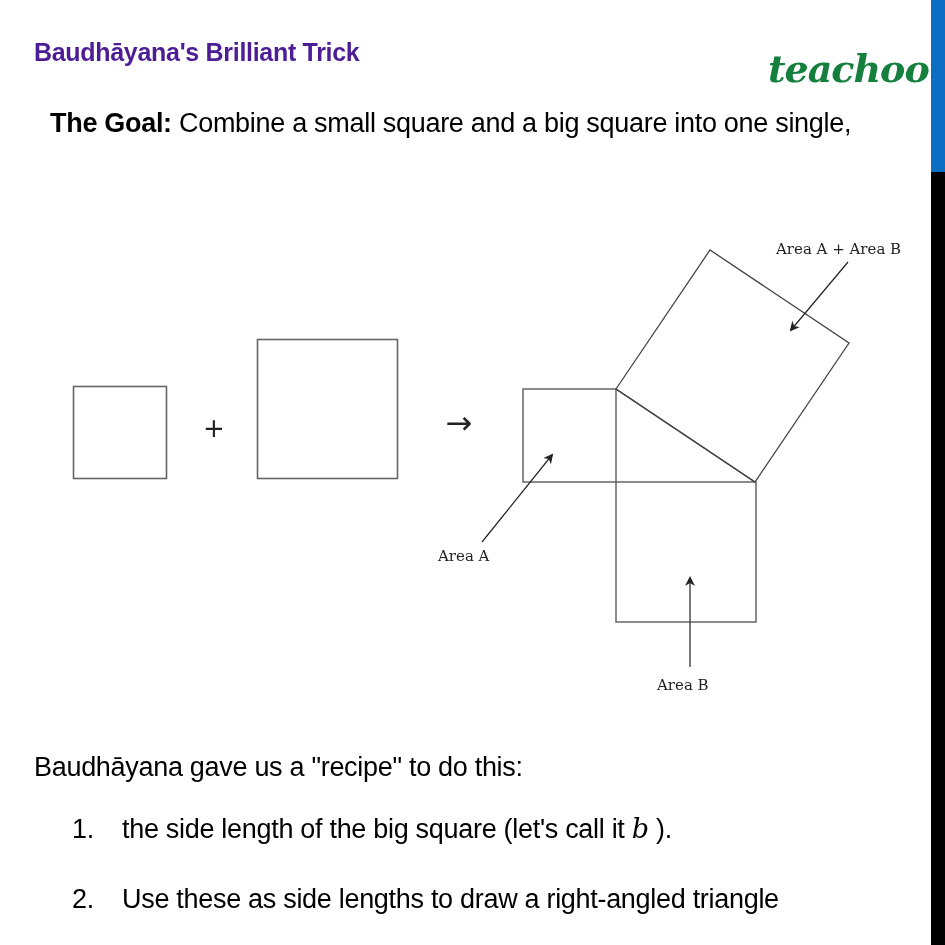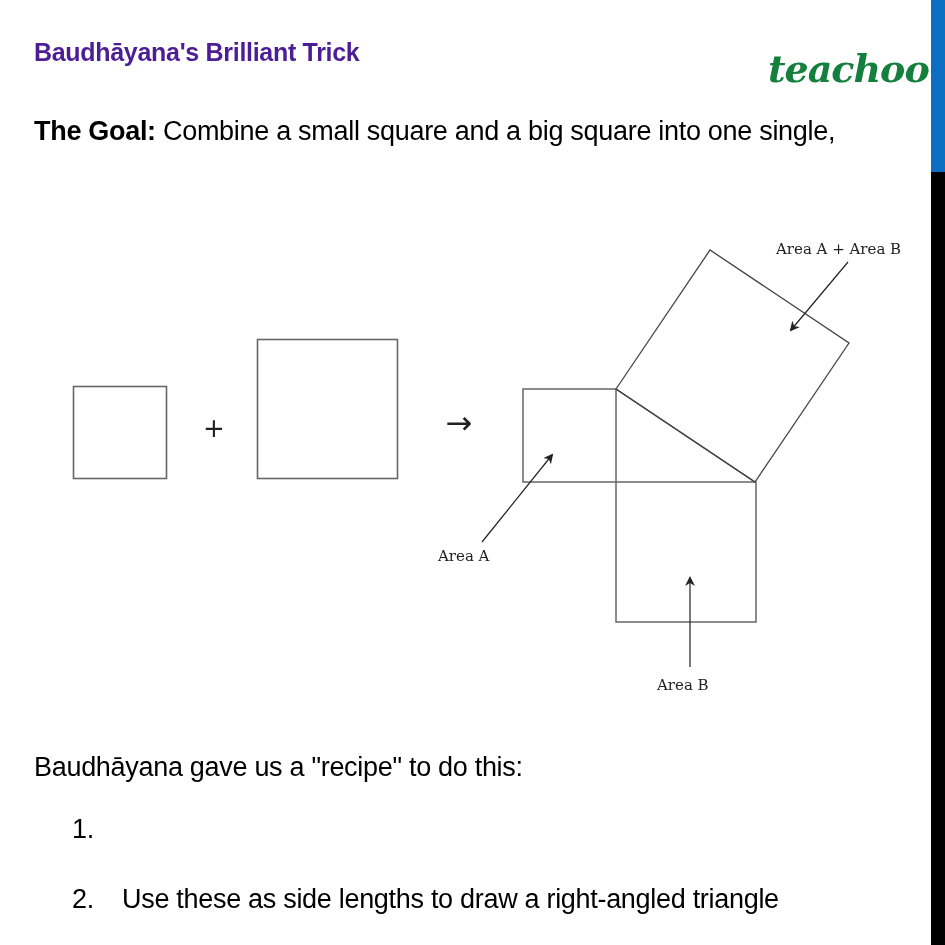--- a/index.html
+++ b/index.html
@@ -23,21 +23,21 @@
 </style>
 </head>
 <body>
 
 <div class="title">Baudhāyana's Brilliant Trick</div>
 <div class="logo">teachoo</div>
 
 <div class="rightbar-blue"></div>
 <div class="rightbar-black"></div>
 
-<div class="para" style="top:102px;">
+<div class="para" style="top:94px;margin-left:16px;">
   <div><b>The Goal:</b><span> Combine a small square and a big square into one single,</span></div>
 </div>
 
 <svg class="diagram" width="930" height="490" viewBox="0 220 930 490">
   <defs>
     <marker id="ah" markerWidth="10" markerHeight="10" refX="8" refY="5" orient="auto" markerUnits="userSpaceOnUse">
       <path d="M0,0 L10,5 L0,10 L3,5 Z" fill="#222"></path>
     </marker>
   </defs>
 
@@ -60,19 +60,20 @@
   <text class="dlabel" x="657" y="690">Area B</text>
   <text class="dlabel" x="776" y="254">Area A + Area B</text>
 </svg>
 
 <div class="para" style="top:738px;">Baudhāyana gave us a "recipe" to do this:</div>
 
 <div class="list">
   <div class="li">
     <span class="num">1.</span>
     <div class="body">
+      <div><span>the side length of the big square (let's call it </span><span class="math">b</span><span> ).</span></div>
     </div>
   </div>
   <div class="li" style="margin-top:12px;">
     <span class="num">2.</span>
     <div class="body">Use these as side lengths to draw a right-angled triangle</div>
   </div>
 </div>
 
 </body></html>

